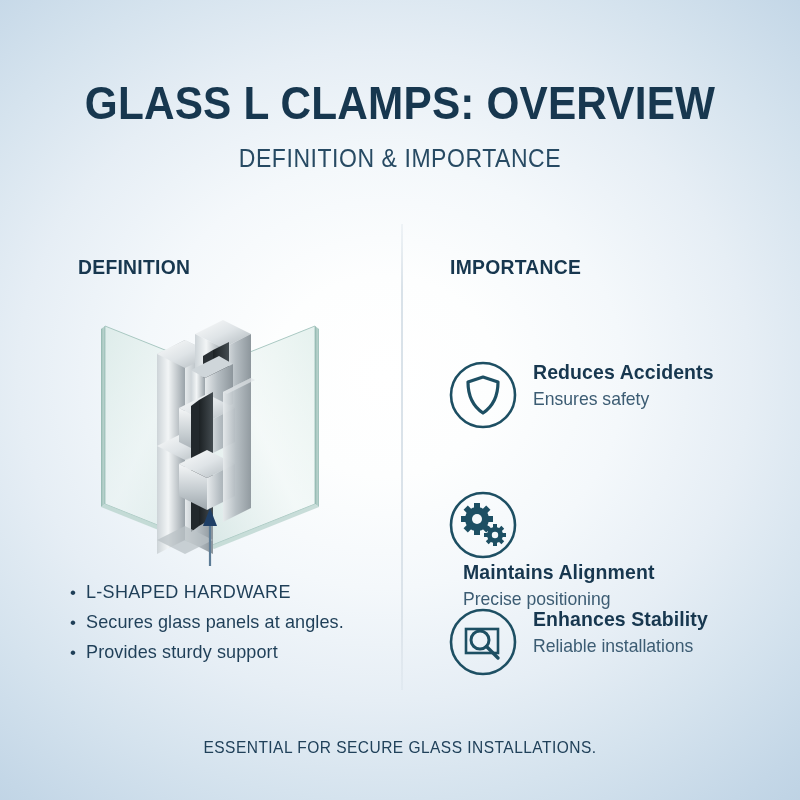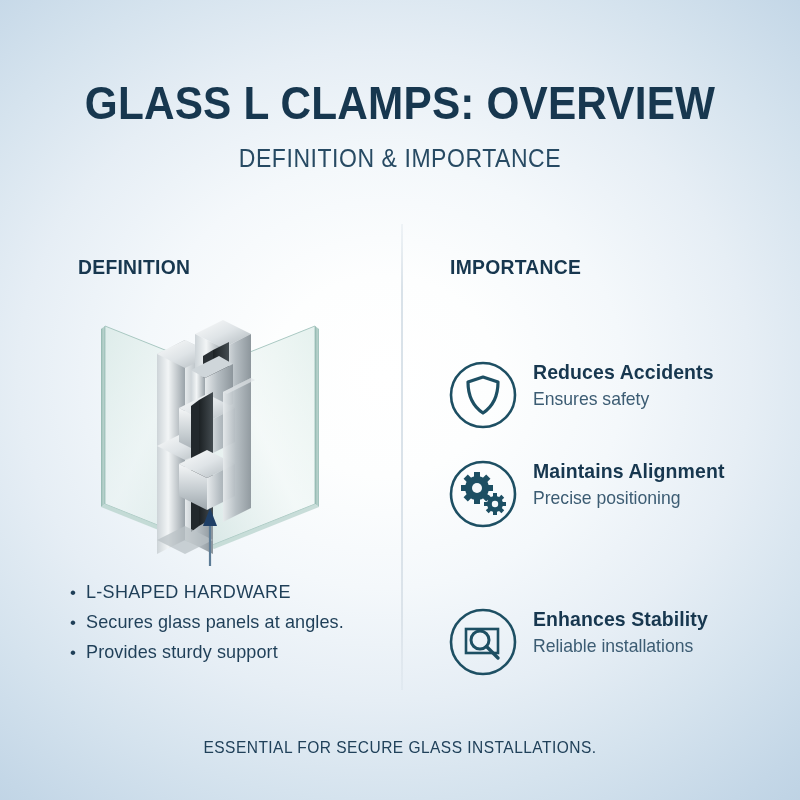--- a/index.html
+++ b/index.html
@@ -118,21 +118,21 @@
   .bullet.caps .btxt { letter-spacing: 0.3px; }
 
   
   .imp-item {
     position: absolute;
     left: 448px;
     display: flex;
     align-items: flex-start;
   }
   #imp-0 { top: 360px; }
-  #imp-1 { top: 459px; }
+  #imp-1 { top: 490px; flex-direction: column; }
   #imp-2 { top: 607px; }
   .imp-icon {
     width: 70px;
     height: 70px;
     flex: 0 0 70px;
   }
   .imp-text {
     margin-left: 15px;
   }
   .imp-title {

